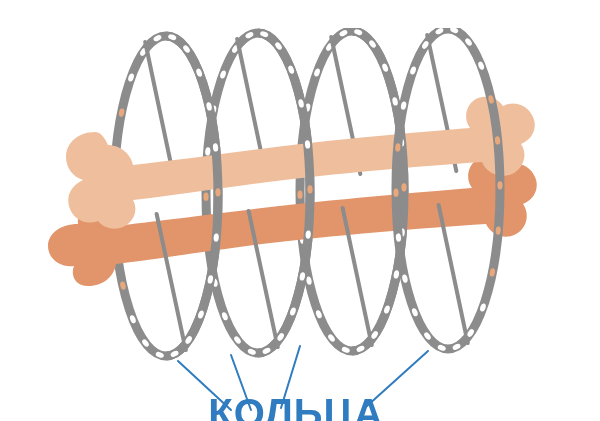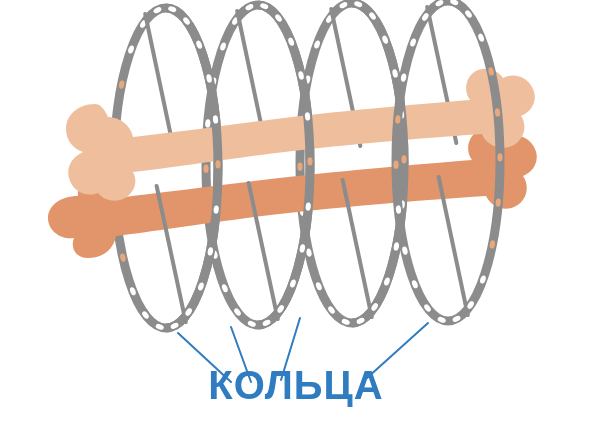--- a/index.html
+++ b/index.html
@@ -2,21 +2,21 @@
 <html><head>
 <meta charset="utf-8">
 <title>Ilizarov rings diagram</title>
 <style>
   html,body{margin:0;padding:0;background:#ffffff;}
   body{
     width:600px;height:421px;
     font-family:"Liberation Sans", sans-serif;
     overflow:hidden;
   }
-  #stage{position:relative;width:600px;height:341px;background:#ffffff;}
+  #stage{position:relative;width:600px;height:341px;background:#ffffff;margin-top:28px;}
   #stage svg{display:block;width:600px;height:421px;}
   .caption-text{
     font-family:"Liberation Sans", sans-serif;
     font-weight:700;
     font-size:40px;
     letter-spacing:1px;
   }
 </style>
 </head>
 <body>

